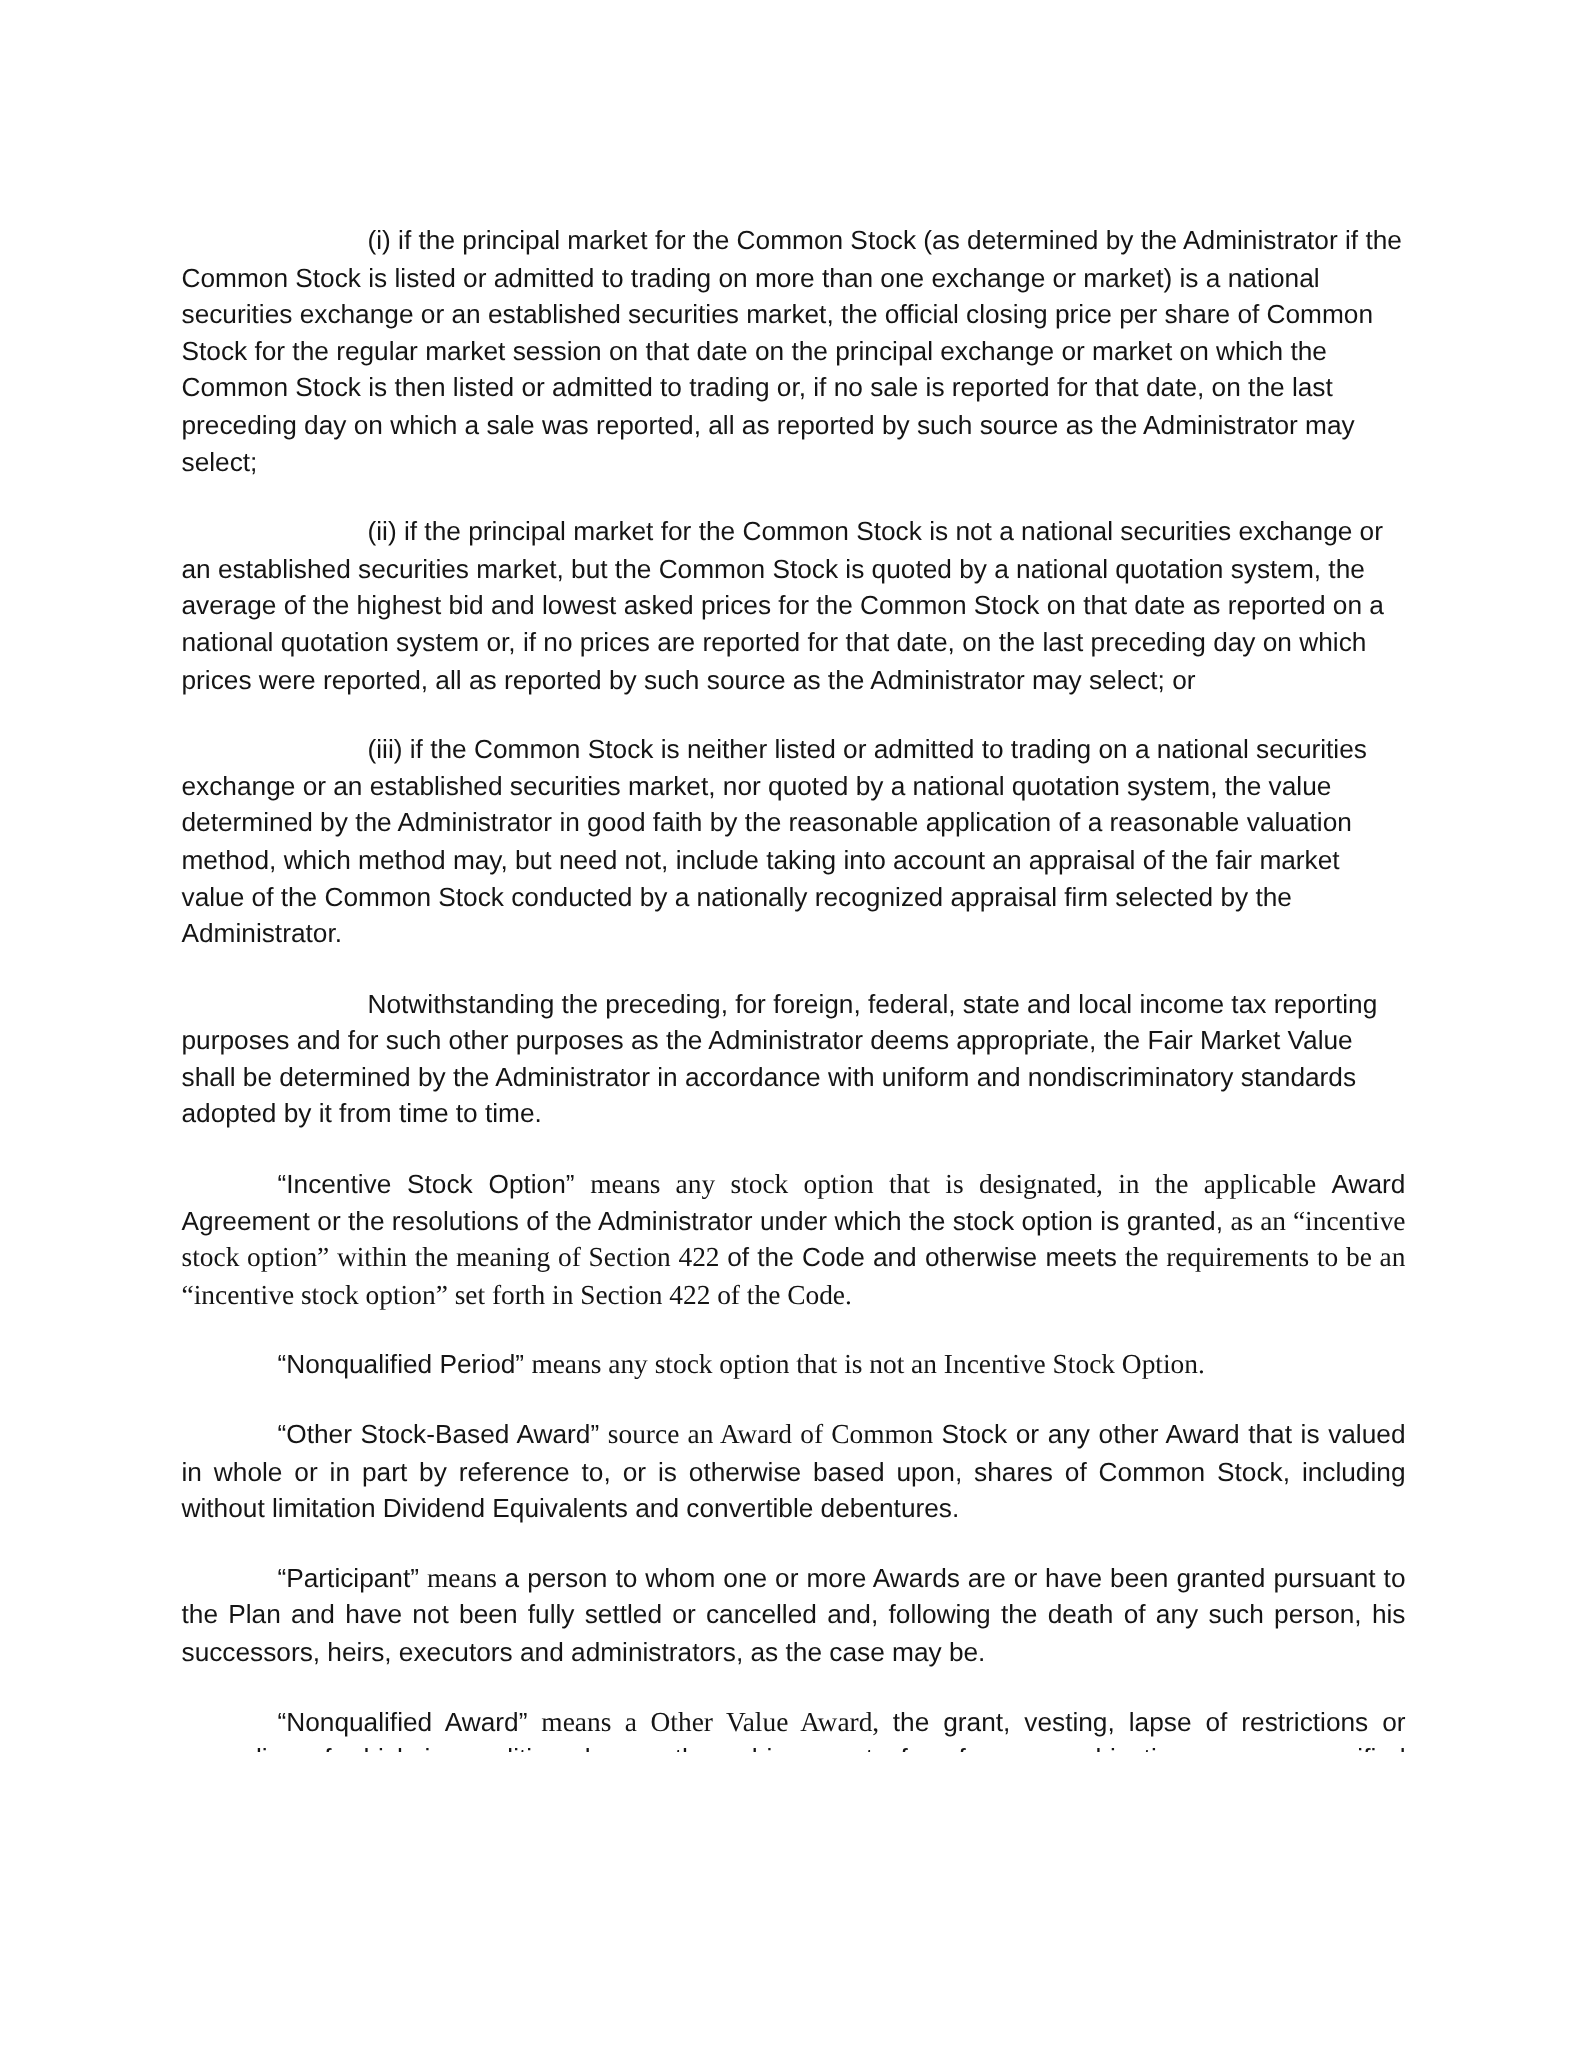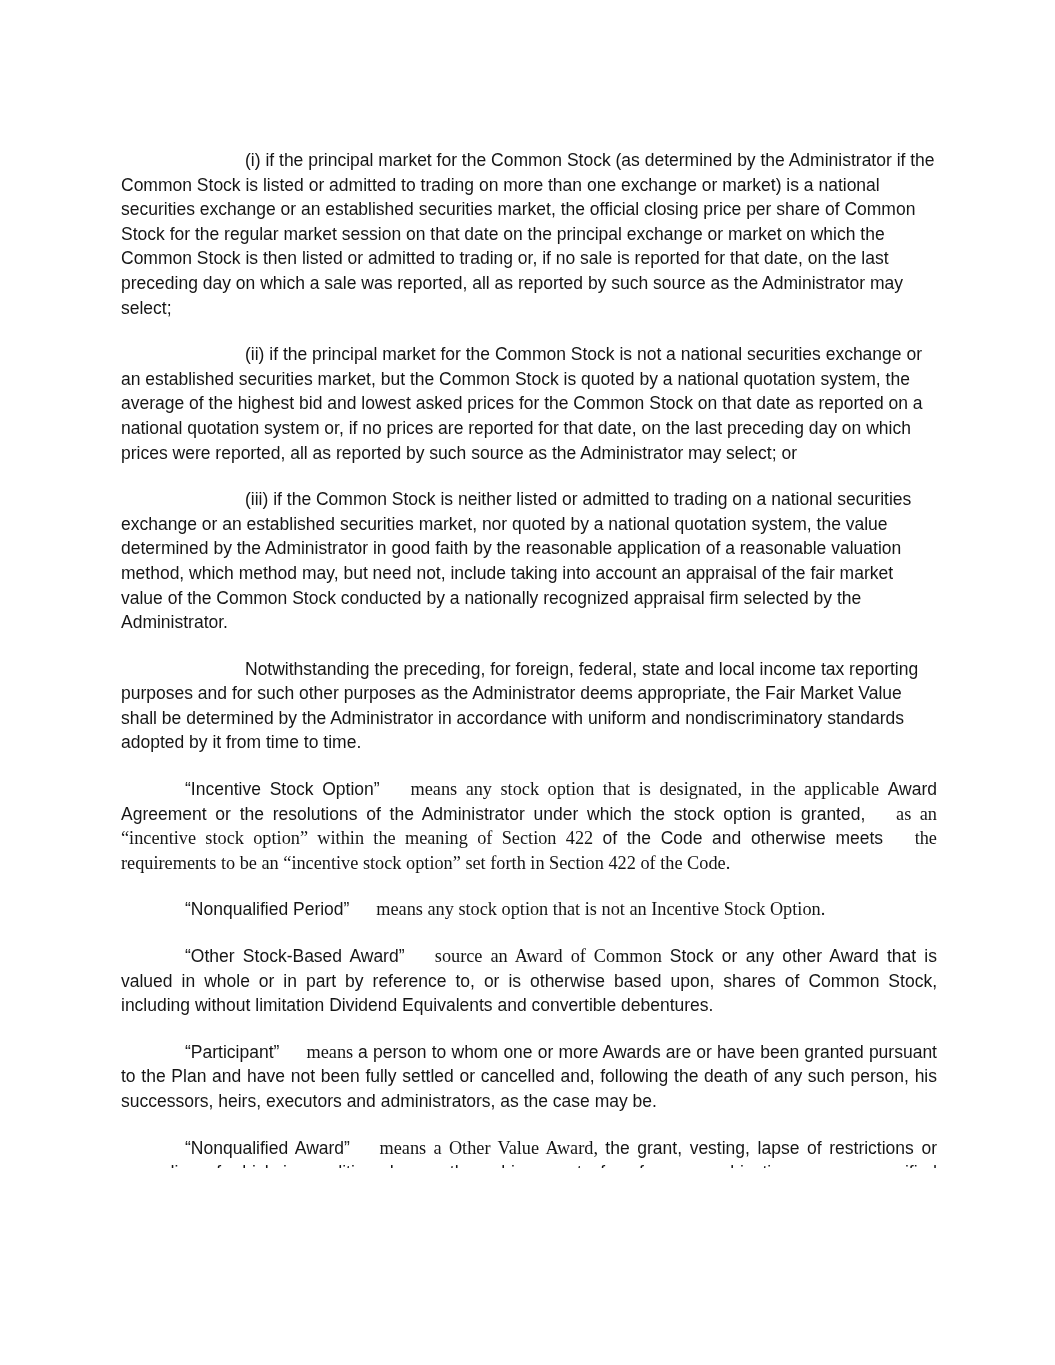--- a/index.html
+++ b/index.html
@@ -31,21 +31,20 @@
     padding: 0;
   }
   .indent-lg { text-indent: 124px; }
   .indent-sm { text-indent: 64px; }
   .align-left { text-align: left; }
   .align-justify { text-align: justify; }
   .justify-last { text-align-last: justify; }
   .serif {
     font-family: "Liberation Serif", serif;
     font-size: 1.045em;
-    margin-left: 22px;
   }
   .page-number {
     position: absolute;
     top: 1253px;
     left: 0;
     width: 100%;
     text-align: center;
     font-size: 17.5px;
     color: #151515;
   }

